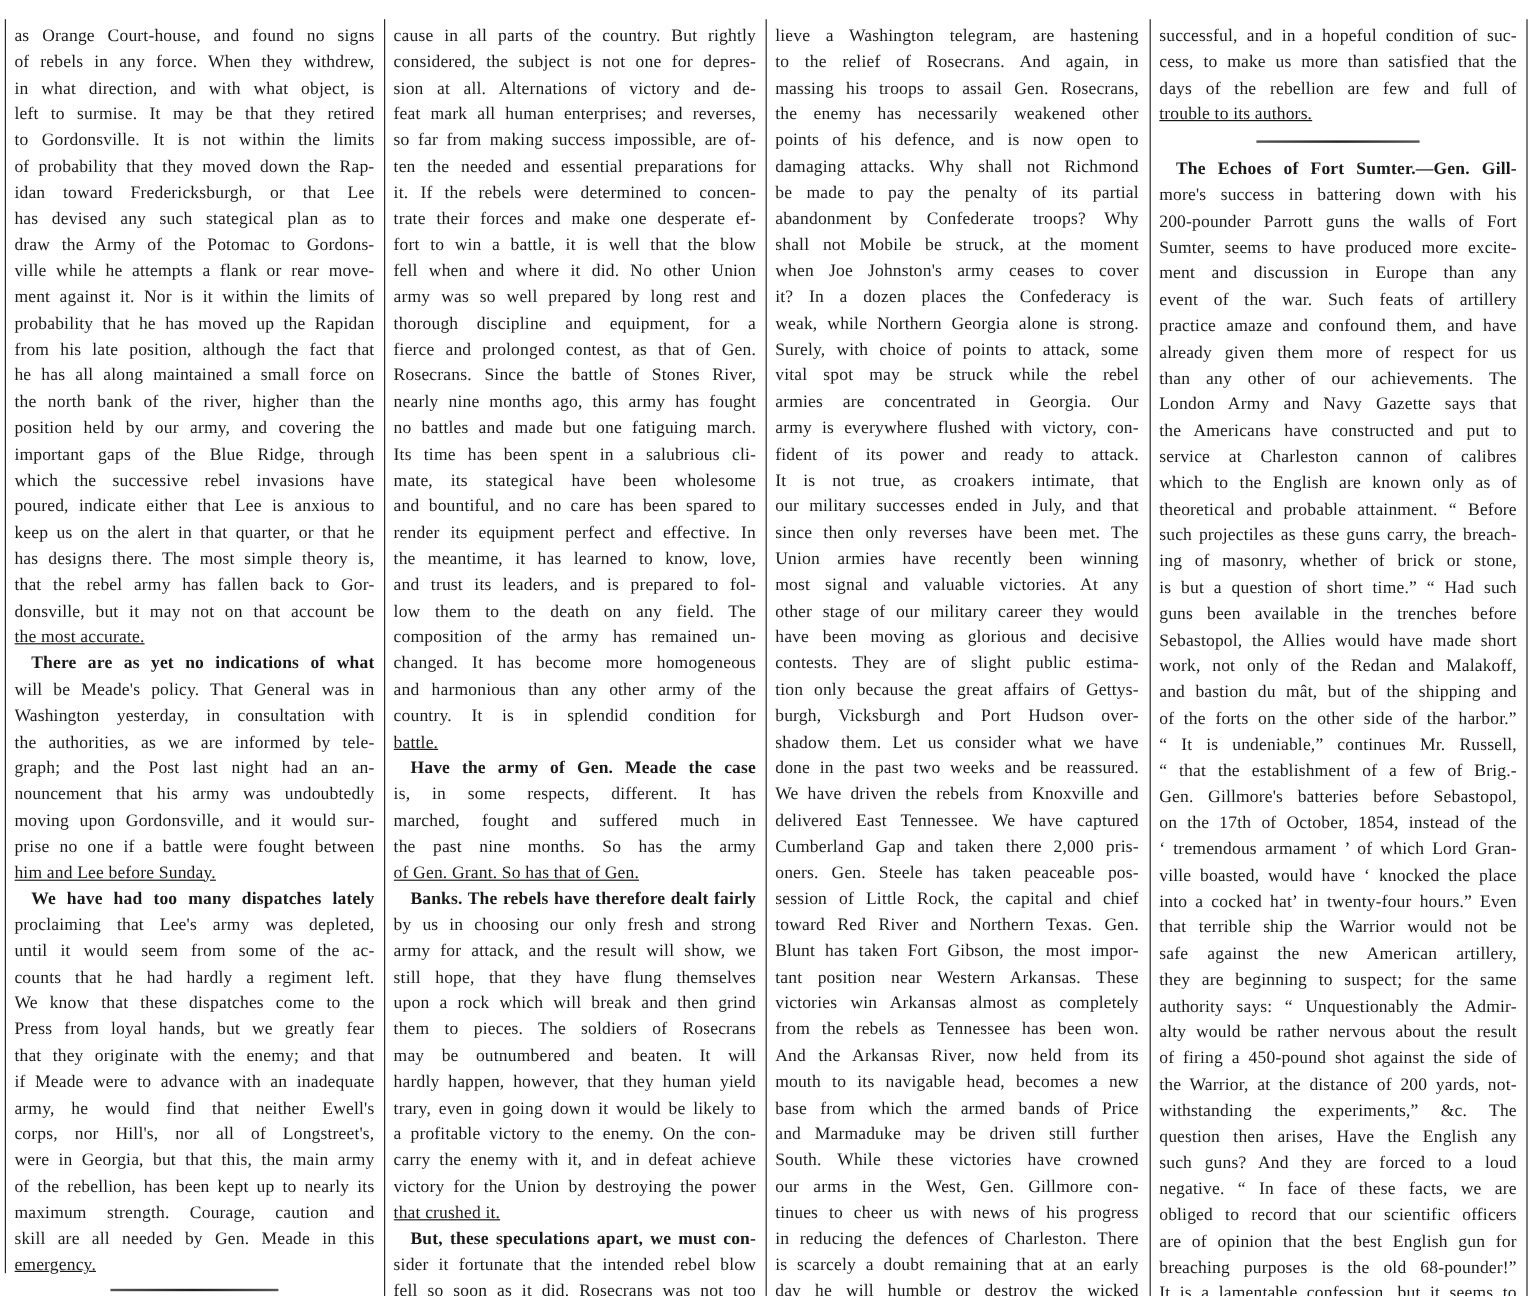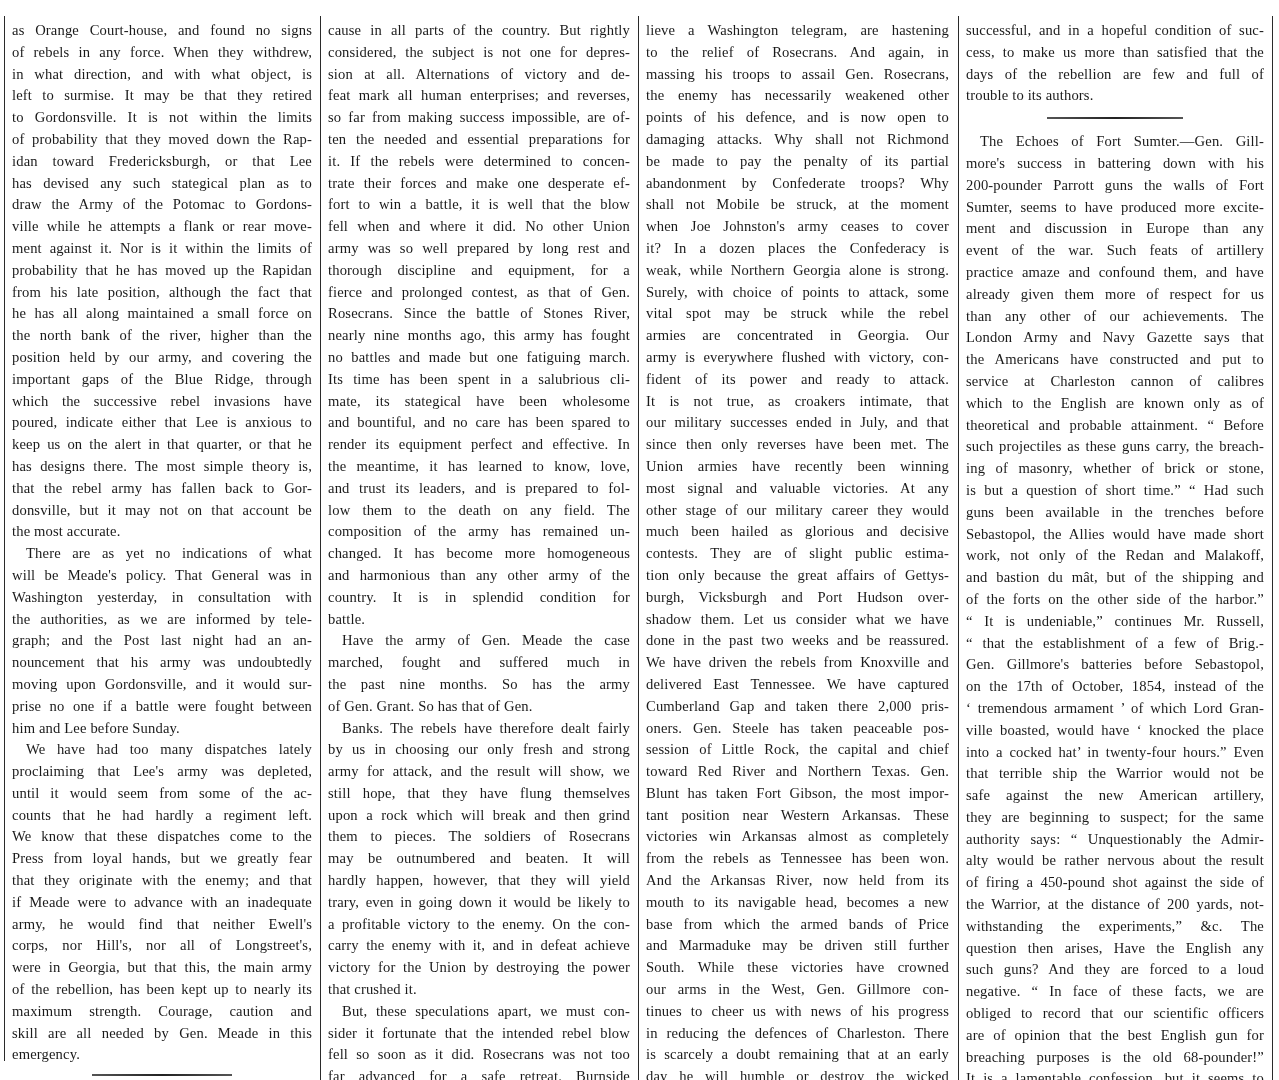--- a/index.html
+++ b/index.html
@@ -3,22 +3,22 @@
 <meta charset="utf-8">
 <style>
   html, body { margin:0; padding:0; background:#ffffff; }
   body { width:1279px; height:1080px; overflow:hidden; position:relative;
          font-family:"Liberation Serif","DejaVu Serif",serif; color:#1a1a1a; }
   .page { position:absolute; left:0; top:16px; width:1279px; height:1076px; }
   .col { position:absolute; top:4px; font-size:14.6px; line-height:21.8px;
          text-align:justify; letter-spacing:0.15px; }
   .col .line { display:block; text-align:justify; text-align-last:justify;
                white-space:nowrap; overflow:hidden; height:21.8px; }
-  .col .line.last { text-align-last:left; }
-  .col .indent { text-indent:14px; }
+  .col .line.last { text-align-last:left;text-decoration:underline; }
+  .col .indent { text-indent:14px;font-weight:bold; }
   .rule { position:absolute; width:1px; background:#2a2a2a; }
   .sep { position:absolute; height:2px; background:linear-gradient(90deg,#555 0%,#222 50%,#555 100%); }
   .headline { text-align:center; font-weight:bold; font-size:15px;
               letter-spacing:0.5px; height:28px; line-height:28px; }
 </style>
 </head>
 <body>
 
 <div class="page">
 
@@ -108,31 +108,32 @@
         <span class="line">render its equipment perfect and effective. In</span>
         <span class="line">the meantime, it has learned to know, love,</span>
         <span class="line">and trust its leaders, and is prepared to fol-</span>
         <span class="line">low them to the death on any field. The</span>
         <span class="line">composition of the army has remained un-</span>
         <span class="line">changed. It has become more homogeneous</span>
         <span class="line">and harmonious than any other army of the</span>
         <span class="line">country. It is in splendid condition for</span>
         <span class="line last">battle.</span>
         <span class="line indent">Have the army of Gen. Meade the case</span>
+        <span class="line">is, in some respects, different. It has</span>
         <span class="line">marched, fought and suffered much in</span>
         <span class="line">the past nine months. So has the army</span>
         <span class="line last">of Gen. Grant. So has that of Gen.</span>
         <span class="line indent">Banks. The rebels have therefore dealt fairly</span>
         <span class="line">by us in choosing our only fresh and strong</span>
         <span class="line">army for attack, and the result will show, we</span>
         <span class="line">still hope, that they have flung themselves</span>
         <span class="line">upon a rock which will break and then grind</span>
         <span class="line">them to pieces. The soldiers of Rosecrans</span>
         <span class="line">may be outnumbered and beaten. It will</span>
-        <span class="line">hardly happen, however, that they will yield</span>
+        <span class="line">hardly happen, however, that they human yield</span>
         <span class="line">trary, even in going down it would be likely to</span>
         <span class="line">a profitable victory to the enemy. On the con-</span>
         <span class="line">carry the enemy with it, and in defeat achieve</span>
         <span class="line">victory for the Union by destroying the power</span>
         <span class="line last">that crushed it.</span>
         <span class="line indent">But, these speculations apart, we must con-</span>
         <span class="line">sider it fortunate that the intended rebel blow</span>
         <span class="line">fell so soon as it did. Rosecrans was not too</span>
         <span class="line">far advanced for a safe retreat. Burnside</span>
       </div>
@@ -156,21 +157,21 @@
         <span class="line">vital spot may be struck while the rebel</span>
         <span class="line">armies are concentrated in Georgia. Our</span>
         <span class="line">army is everywhere flushed with victory, con-</span>
         <span class="line">fident of its power and ready to attack.</span>
         <span class="line">It is not true, as croakers intimate, that</span>
         <span class="line">our military successes ended in July, and that</span>
         <span class="line">since then only reverses have been met. The</span>
         <span class="line">Union armies have recently been winning</span>
         <span class="line">most signal and valuable victories. At any</span>
         <span class="line">other stage of our military career they would</span>
-        <span class="line">much been hailed as glorious and decisive</span>
+        <span class="line">have been moving as glorious and decisive</span>
         <span class="line">contests. They are of slight public estima-</span>
         <span class="line">tion only because the great affairs of Gettys-</span>
         <span class="line">burgh, Vicksburgh and Port Hudson over-</span>
         <span class="line">shadow them. Let us consider what we have</span>
         <span class="line">done in the past two weeks and be reassured.</span>
         <span class="line">We have driven the rebels from Knoxville and</span>
         <span class="line">delivered East Tennessee. We have captured</span>
         <span class="line">Cumberland Gap and taken there 2,000 pris-</span>
         <span class="line">oners. Gen. Steele has taken peaceable pos-</span>
         <span class="line">session of Little Rock, the capital and chief</span>

